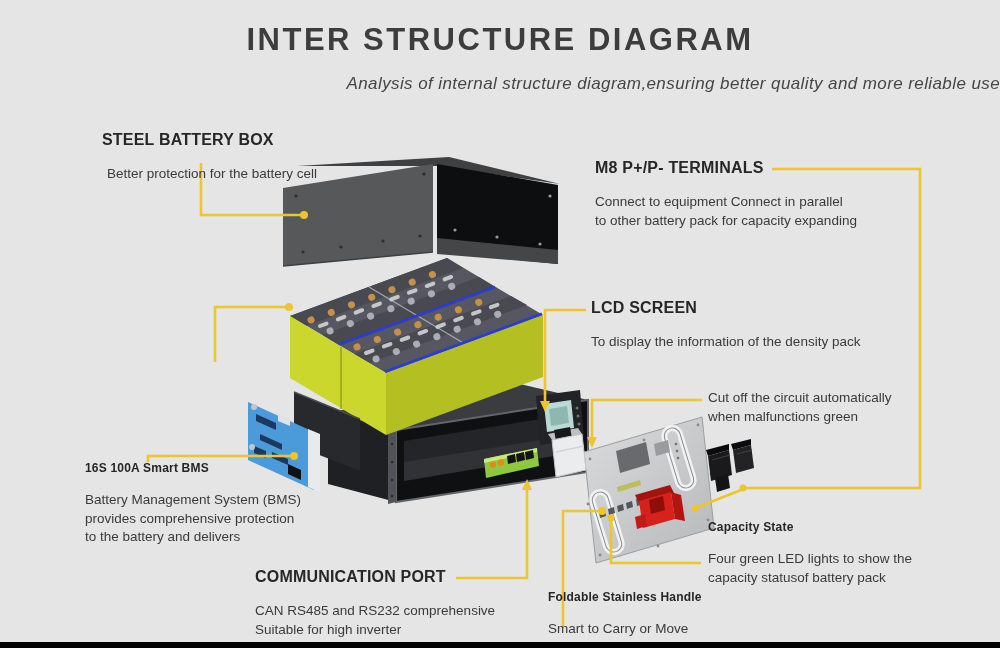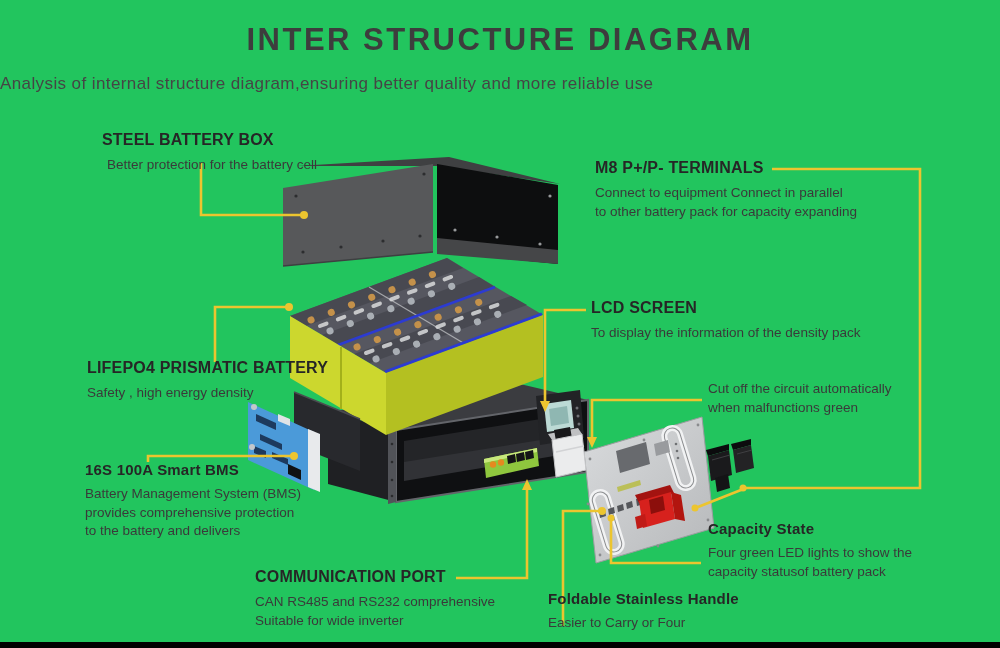--- a/index.html
+++ b/index.html
@@ -1,26 +1,26 @@
 <!DOCTYPE html>
 <html style="--accent: #ecc52f; --title: #3d3d3d; --bar: #000000;"><head>
 <meta charset="utf-8">
 <style>
   html,body{margin:0;padding:0;background:#fff;}
-  .stage{position:relative;width:1000px;height:648px;background:#22c55e;overflow:hidden;
+  .stage{position:relative;width:1000px;height:648px;background:#e5e5e5;overflow:hidden;
          font-family:"Liberation Sans","DejaVu Sans",sans-serif;}
   .title{position:absolute;top:22px;left:0;width:100%;text-align:center;
          font-size:31px;font-weight:bold;letter-spacing:2.5px;color:var(--title,#3d3d3d);}
-  .subtitle{position:absolute;top:74px;left:0;width:100%;text-align:left;
-         font-size:17px;letter-spacing:.4px;color:#454545;}
+  .subtitle{position:absolute;top:74px;left:0;width:100%;text-align:right;
+         font-size:17px;letter-spacing:.4px;color:#454545;font-style:italic;}
   .art{position:absolute;left:0;top:0;}
   .callout{position:absolute;}
   .co-title{font-weight:bold;font-size:16px;color:#262626;letter-spacing:.2px;white-space:nowrap;}
-  .co-desc{font-size:13.5px;color:#3a3a3a;line-height:18.5px;margin-top:7px;white-space:nowrap;}
-  .big .co-title{font-size:15px;}
+  .co-desc{font-size:13.5px;color:#3a3a3a;line-height:18.5px;margin-top:16px;white-space:nowrap;}
+  .big .co-title{font-size:12px;}
   .co-steel{left:102px;top:131px}.co-steel .co-desc{margin-left:5px}
   .co-m8{left:595px;top:159px}
   .co-lcd{left:591px;top:299px}
   .co-lifepo4{left:87px;top:359px}
   .co-breaker{left:708px;top:373px}
   .co-bms{left:85px;top:461px}
   .co-comm{left:255px;top:568px}
   .co-capacity{left:708px;top:520px}
   .co-handle{left:548px;top:590px}
   .footer-bar{position:absolute;left:0;top:642px;width:1000px;height:6px;background:var(--bar,#000);}
@@ -247,24 +247,20 @@
   </div>
 
   <div class="callout co-lcd">
     <div class="co-title">LCD SCREEN</div>
     <div class="co-desc">
       <span>To display the information of the density pack</span>
     </div>
   </div>
 
   <div class="callout co-lifepo4">
-    <div class="co-title">LIFEPO4 PRISMATIC BATTERY</div>
-    <div class="co-desc">
-      <span>Safety , high energy density</span>
-    </div>
   </div>
 
   <div class="callout co-breaker">
     <div class="co-desc">
       <span>Cut off the circuit automatically</span><br>
       <span>when malfunctions green</span>
     </div>
   </div>
 
   <div class="callout co-bms big">
@@ -273,33 +269,33 @@
       <span>Battery Management System (BMS)</span><br>
       <span>provides comprehensive protection</span><br>
       <span>to the battery and delivers</span>
     </div>
   </div>
 
   <div class="callout co-comm">
     <div class="co-title">COMMUNICATION PORT</div>
     <div class="co-desc">
       <span>CAN RS485 and RS232 comprehensive</span><br>
-      <span>Suitable for wide inverter</span>
+      <span>Suitable for high inverter</span>
     </div>
   </div>
 
   <div class="callout co-capacity big">
     <div class="co-title">Capacity State</div>
     <div class="co-desc">
       <span>Four green LED lights to show the</span><br>
       <span>capacity statusof battery pack</span>
     </div>
   </div>
 
   <div class="callout co-handle big">
     <div class="co-title">Foldable Stainless Handle</div>
     <div class="co-desc">
-      <span>Easier to Carry or Four</span>
+      <span>Smart to Carry or Move</span>
     </div>
   </div>
 
   <div class="footer-bar"></div>
 </div>
 
 </body></html>

